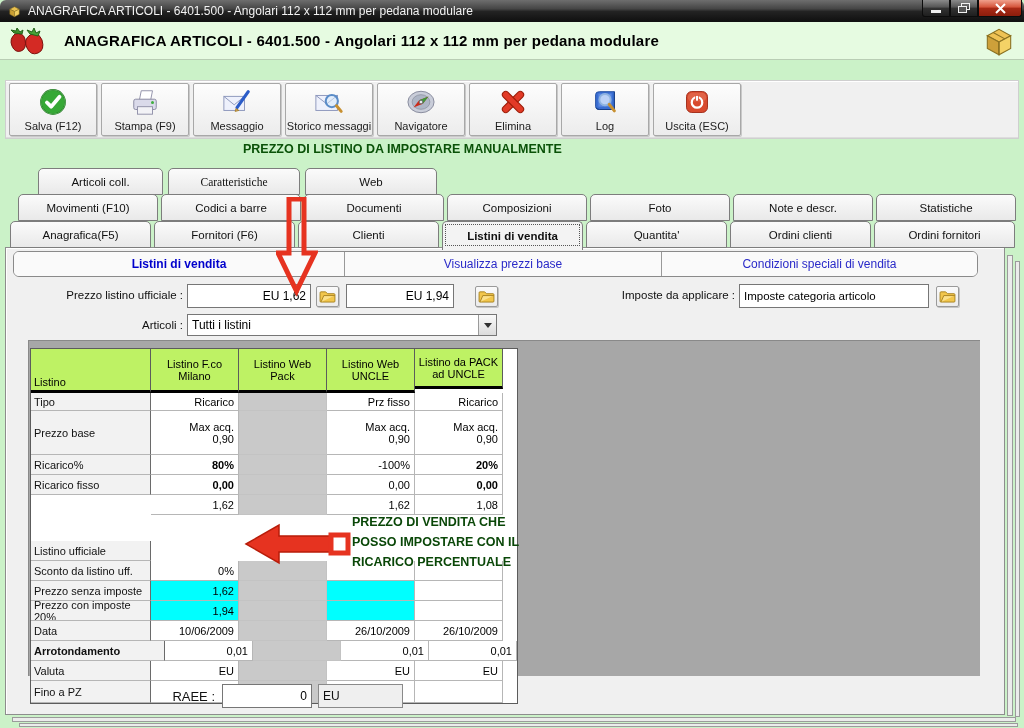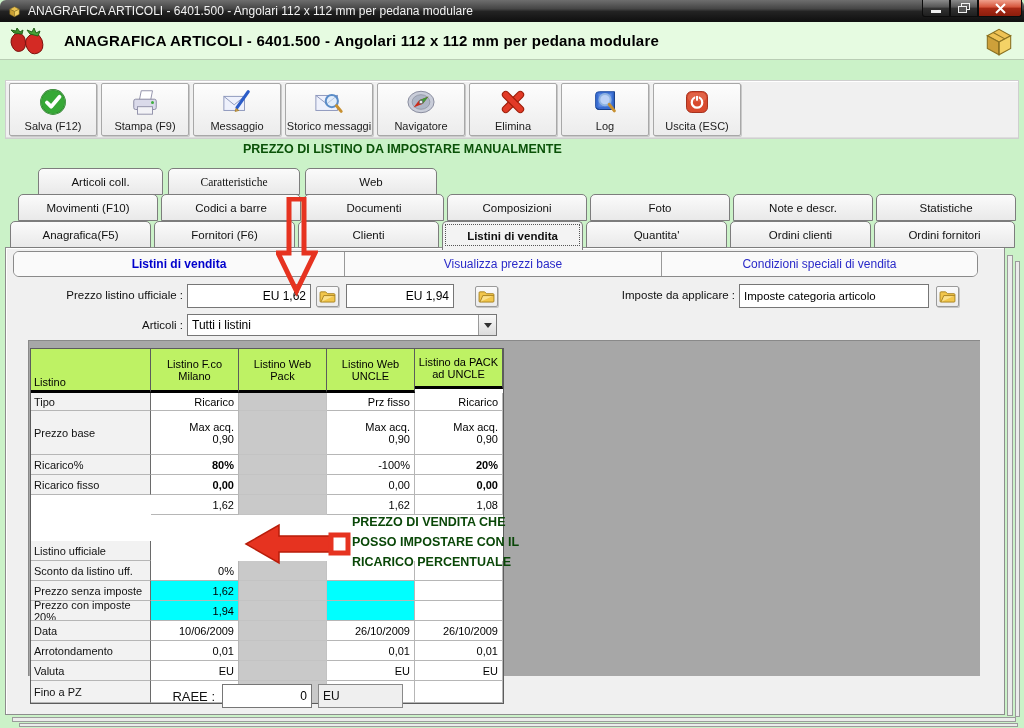--- a/index.html
+++ b/index.html
@@ -356,21 +356,21 @@
         <div class="tcell val" style="width: 88px; height: 20px;"></div>
       </div>
       <div class="trow">
         <div class="tcell lbl" style="width: 120px; height: 20px;">Data</div>
         <div class="tcell val" style="width: 88px; height: 20px;">10/06/2009</div>
         <div class="tcell val gray" style="width: 88px; height: 20px;"></div>
         <div class="tcell val" style="width: 88px; height: 20px;">26/10/2009</div>
         <div class="tcell val" style="width: 88px; height: 20px;">26/10/2009</div>
       </div>
       <div class="trow">
-        <div class="tcell lbl" style="width: 120px; height: 20px;">Arrotondamento</div>
+        <div class="tcell lbl" style="width: 134px; height: 20px; font-weight: bold;">Arrotondamento</div>
         <div class="tcell val" style="width: 88px; height: 20px;">0,01</div>
         <div class="tcell val gray" style="width: 88px; height: 20px;"></div>
         <div class="tcell val" style="width: 88px; height: 20px;">0,01</div>
         <div class="tcell val" style="width: 88px; height: 20px;">0,01</div>
       </div>
       <div class="trow">
         <div class="tcell lbl" style="width: 120px; height: 20px;">Valuta</div>
         <div class="tcell val" style="width: 88px; height: 20px;">EU</div>
         <div class="tcell val gray" style="width: 88px; height: 20px;"></div>
         <div class="tcell val" style="width: 88px; height: 20px;">EU</div>

